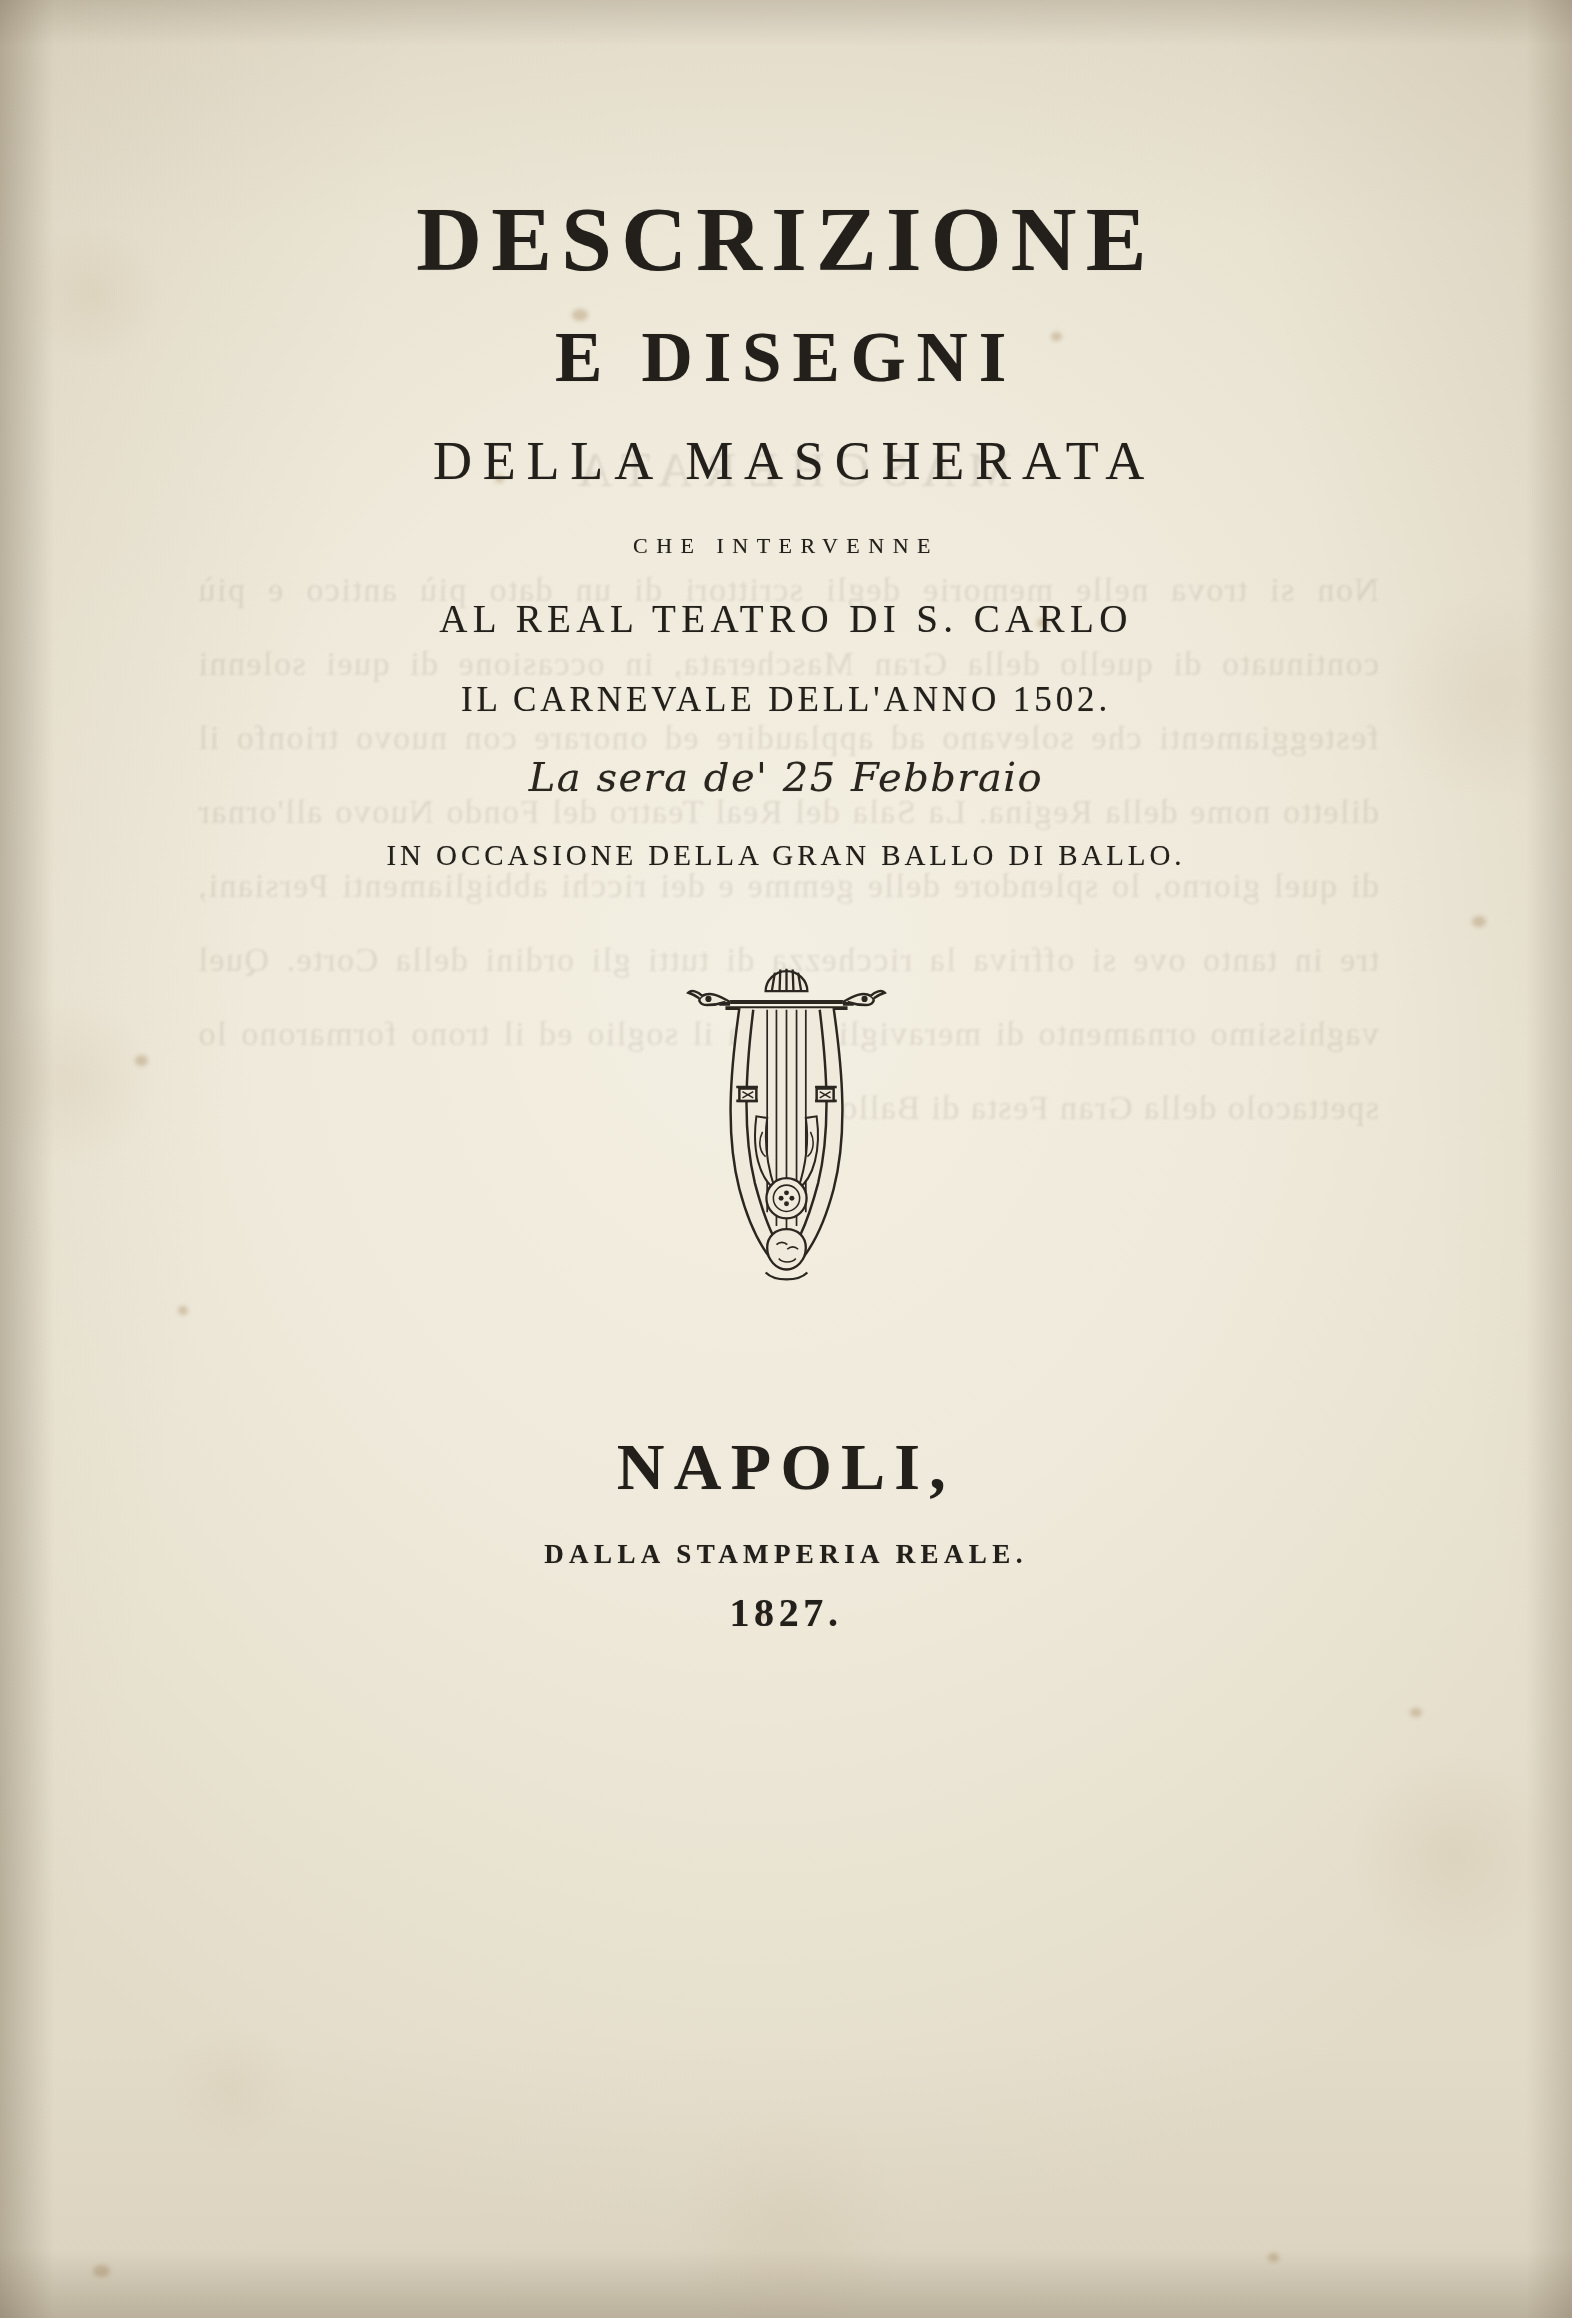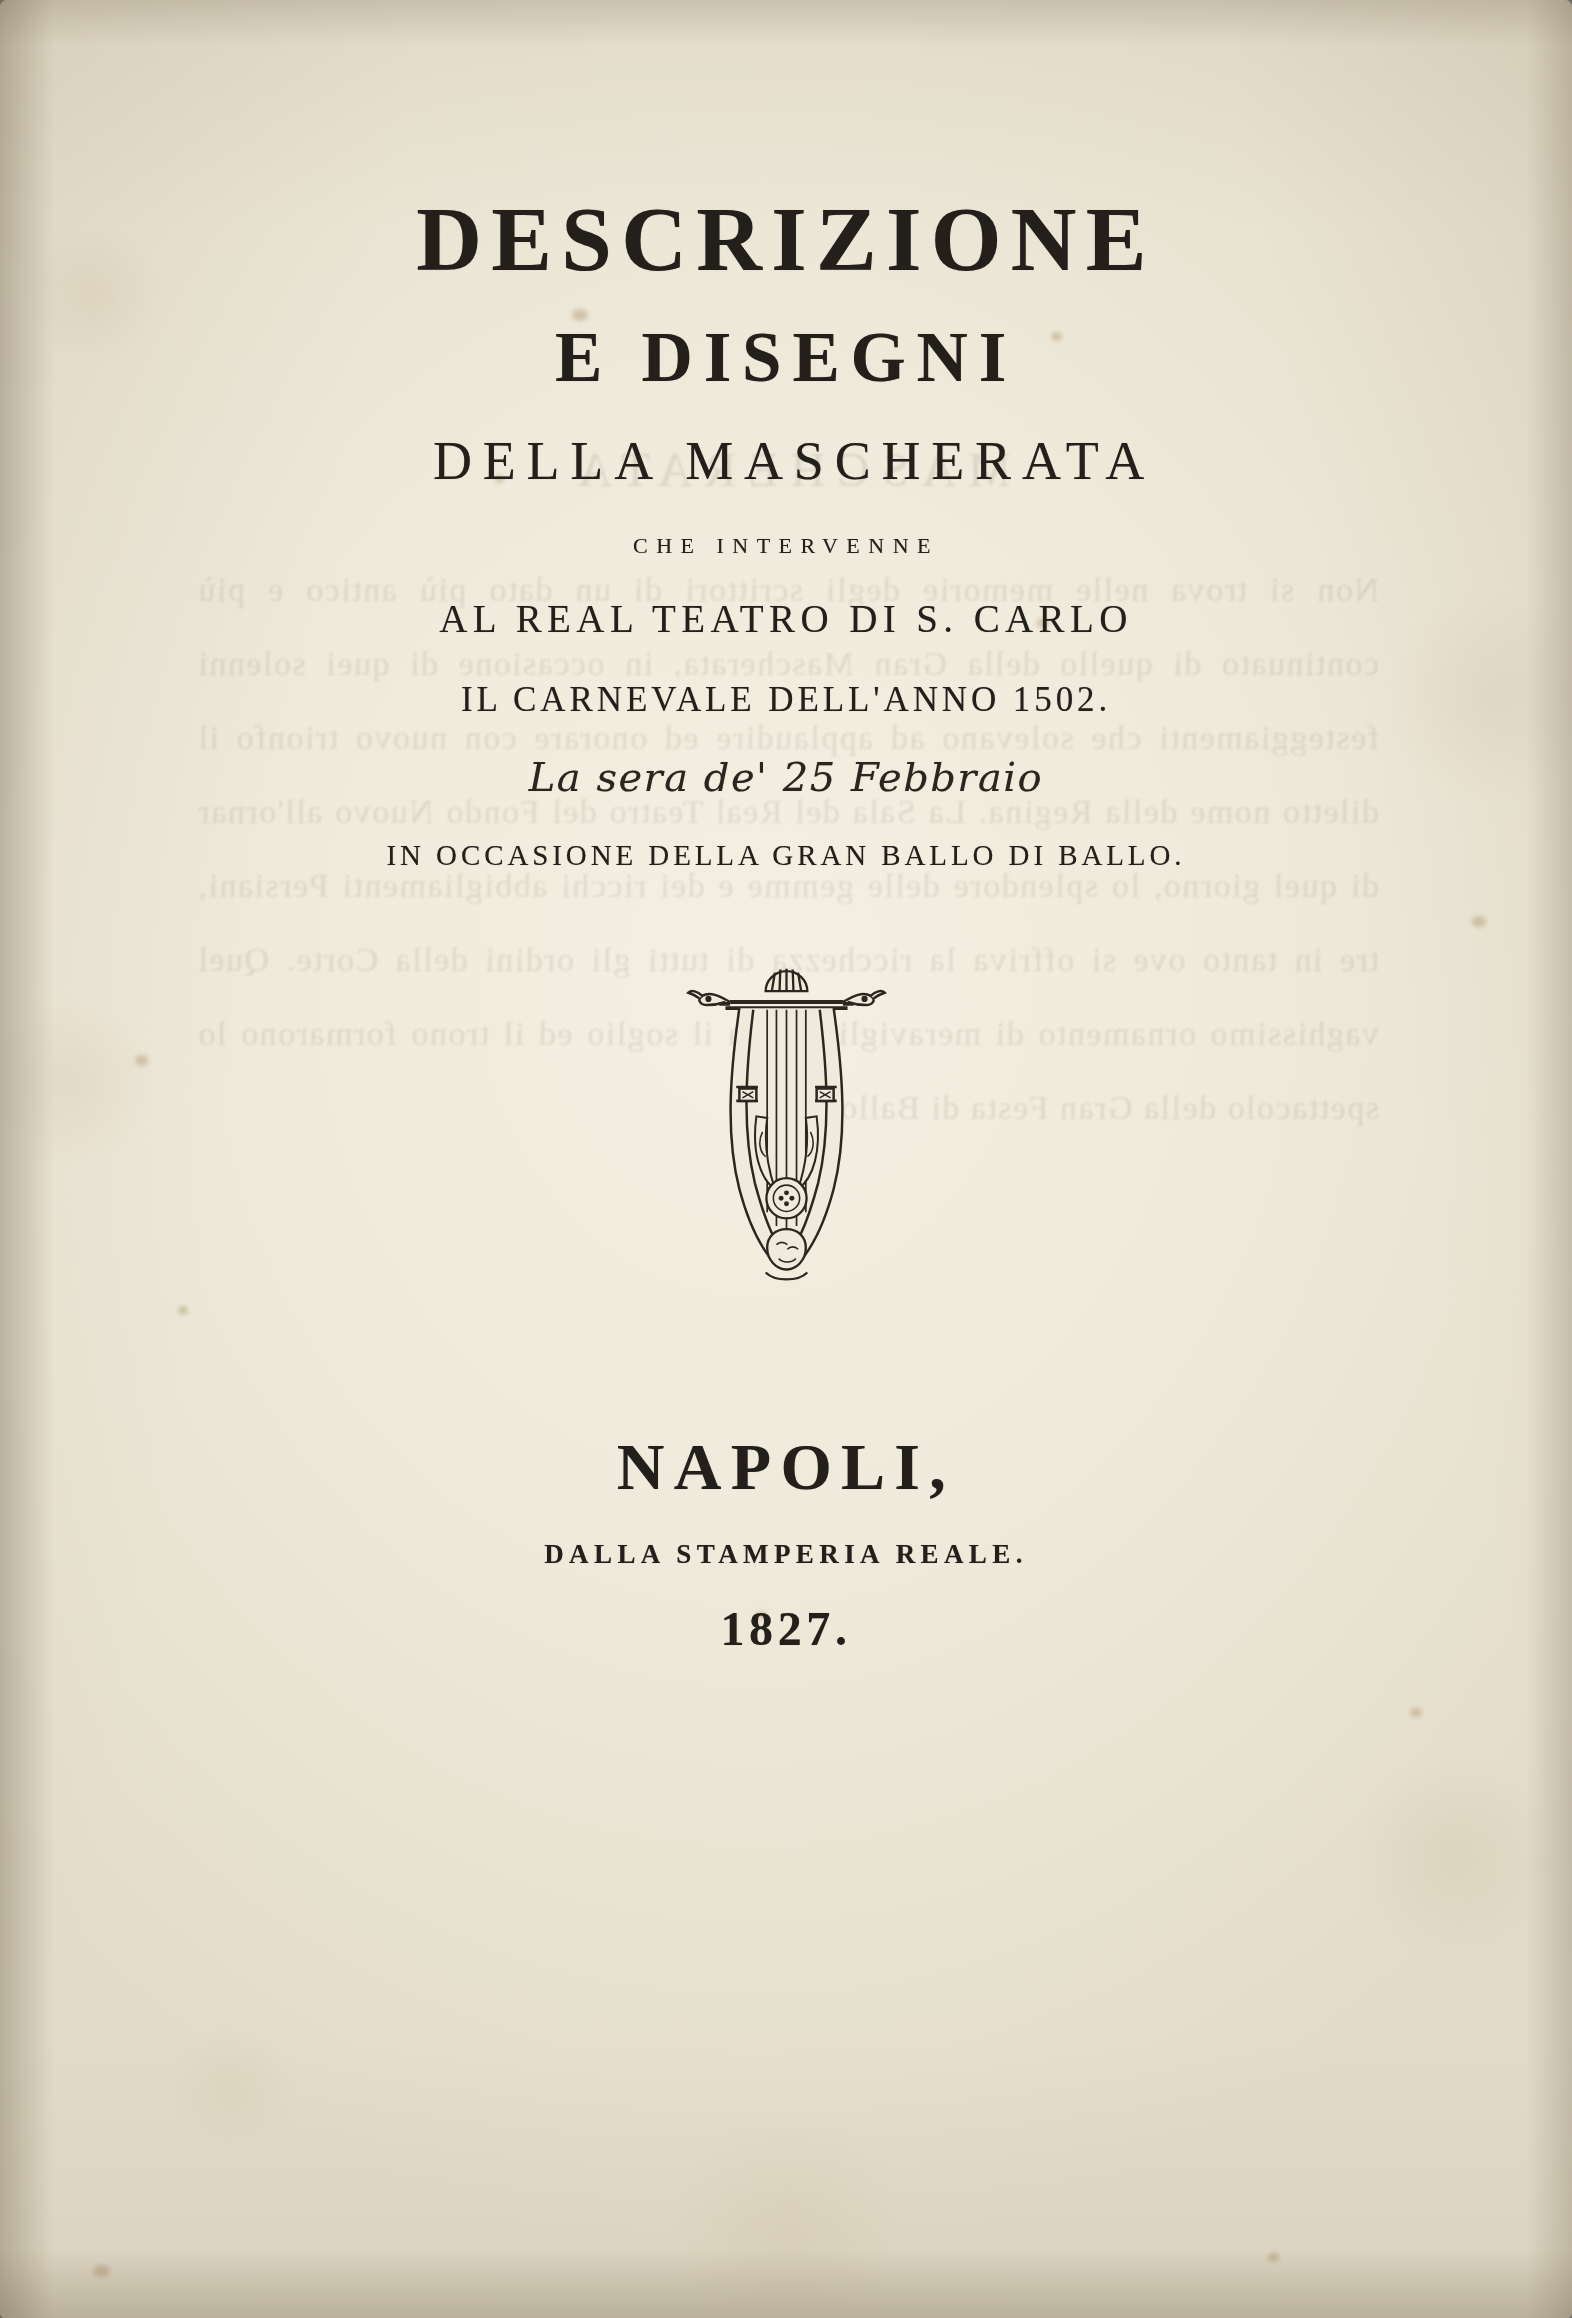--- a/index.html
+++ b/index.html
@@ -9,21 +9,20 @@
   }
   .page {
     position: relative;
     width: 1572px;
     height: 2319px;
     overflow: hidden;
     background:
       radial-gradient(ellipse 70% 55% at 48% 42%, #f3efe2 0%, #efeadb 45%, #e9e3d2 72%, #e2dbc8 100%);
     font-family: "Liberation Serif", serif;
     color: #221f1c;
-    border-radius: 7px;
   }
   
   .paper-grain {
     position: absolute;
     inset: 0;
     pointer-events: none;
     background:
       radial-gradient(circle 100px at 93px 294px, rgba(170,140,95,0.10), rgba(170,140,95,0) 70%),
       radial-gradient(circle 124px at 70px 1082px, rgba(165,135,90,0.09), rgba(165,135,90,0) 70%),
       radial-gradient(circle 155px at 1492px 696px, rgba(160,132,88,0.09), rgba(160,132,88,0) 70%),
@@ -142,24 +141,24 @@
     letter-spacing: 9.3px;
     font-weight: bold;
   }
   .imp-press {
     font-size: 27px;
     letter-spacing: 5.4px;
     font-weight: bold;
     margin-top: 34px;
   }
   .imp-year {
-    font-size: 48px;
+    font-size: 40px;
     letter-spacing: 4.6px;
     font-weight: bold;
-    margin-top: 31px;
+    margin-top: 19px;
   }
   
   .edge-left {
     position: absolute; left: 0; top: 0; bottom: 0; width: 54px;
     background: linear-gradient(90deg, rgba(90,76,54,0.30), rgba(90,76,54,0));
     pointer-events: none; z-index: 5;
   }
   .edge-right {
     position: absolute; right: 0; top: 0; bottom: 0; width: 46px;
     background: linear-gradient(270deg, rgba(90,76,54,0.22), rgba(90,76,54,0));

